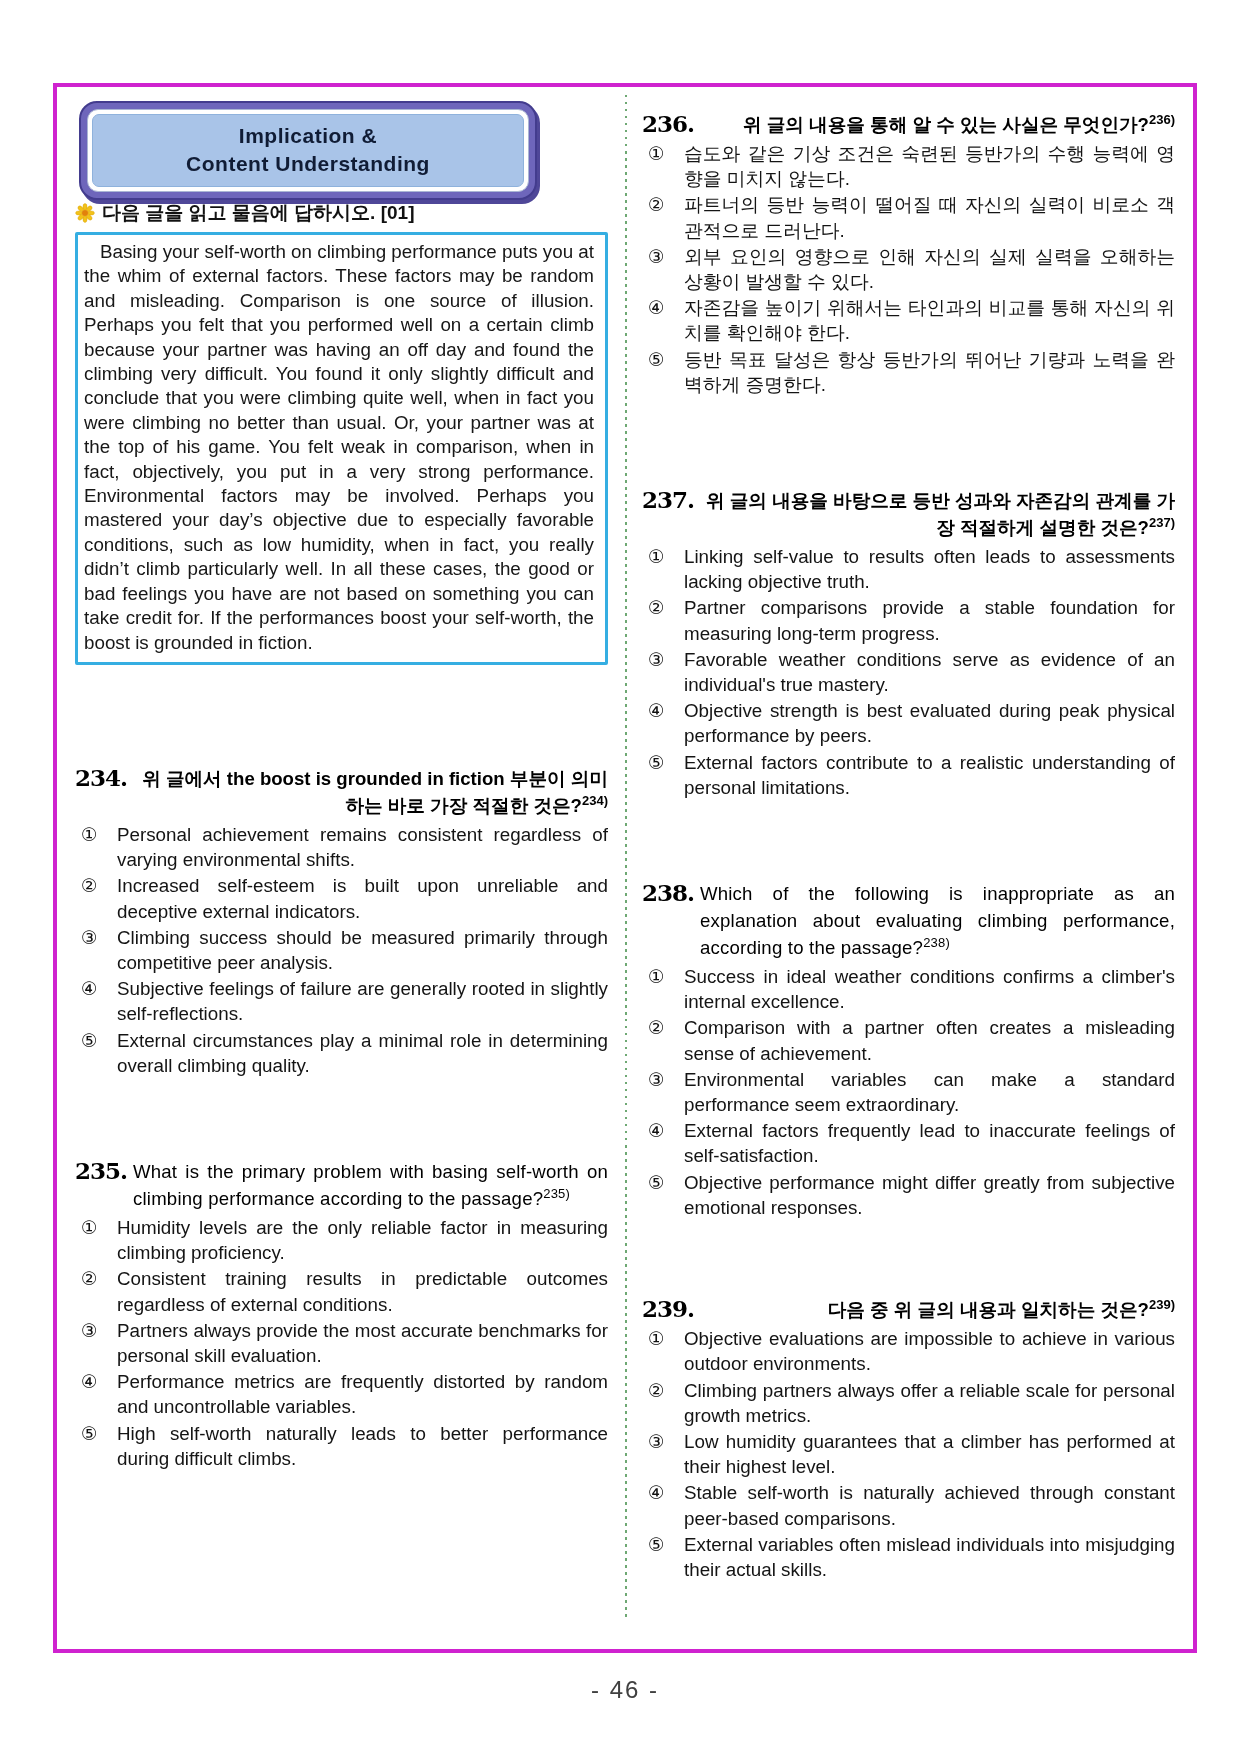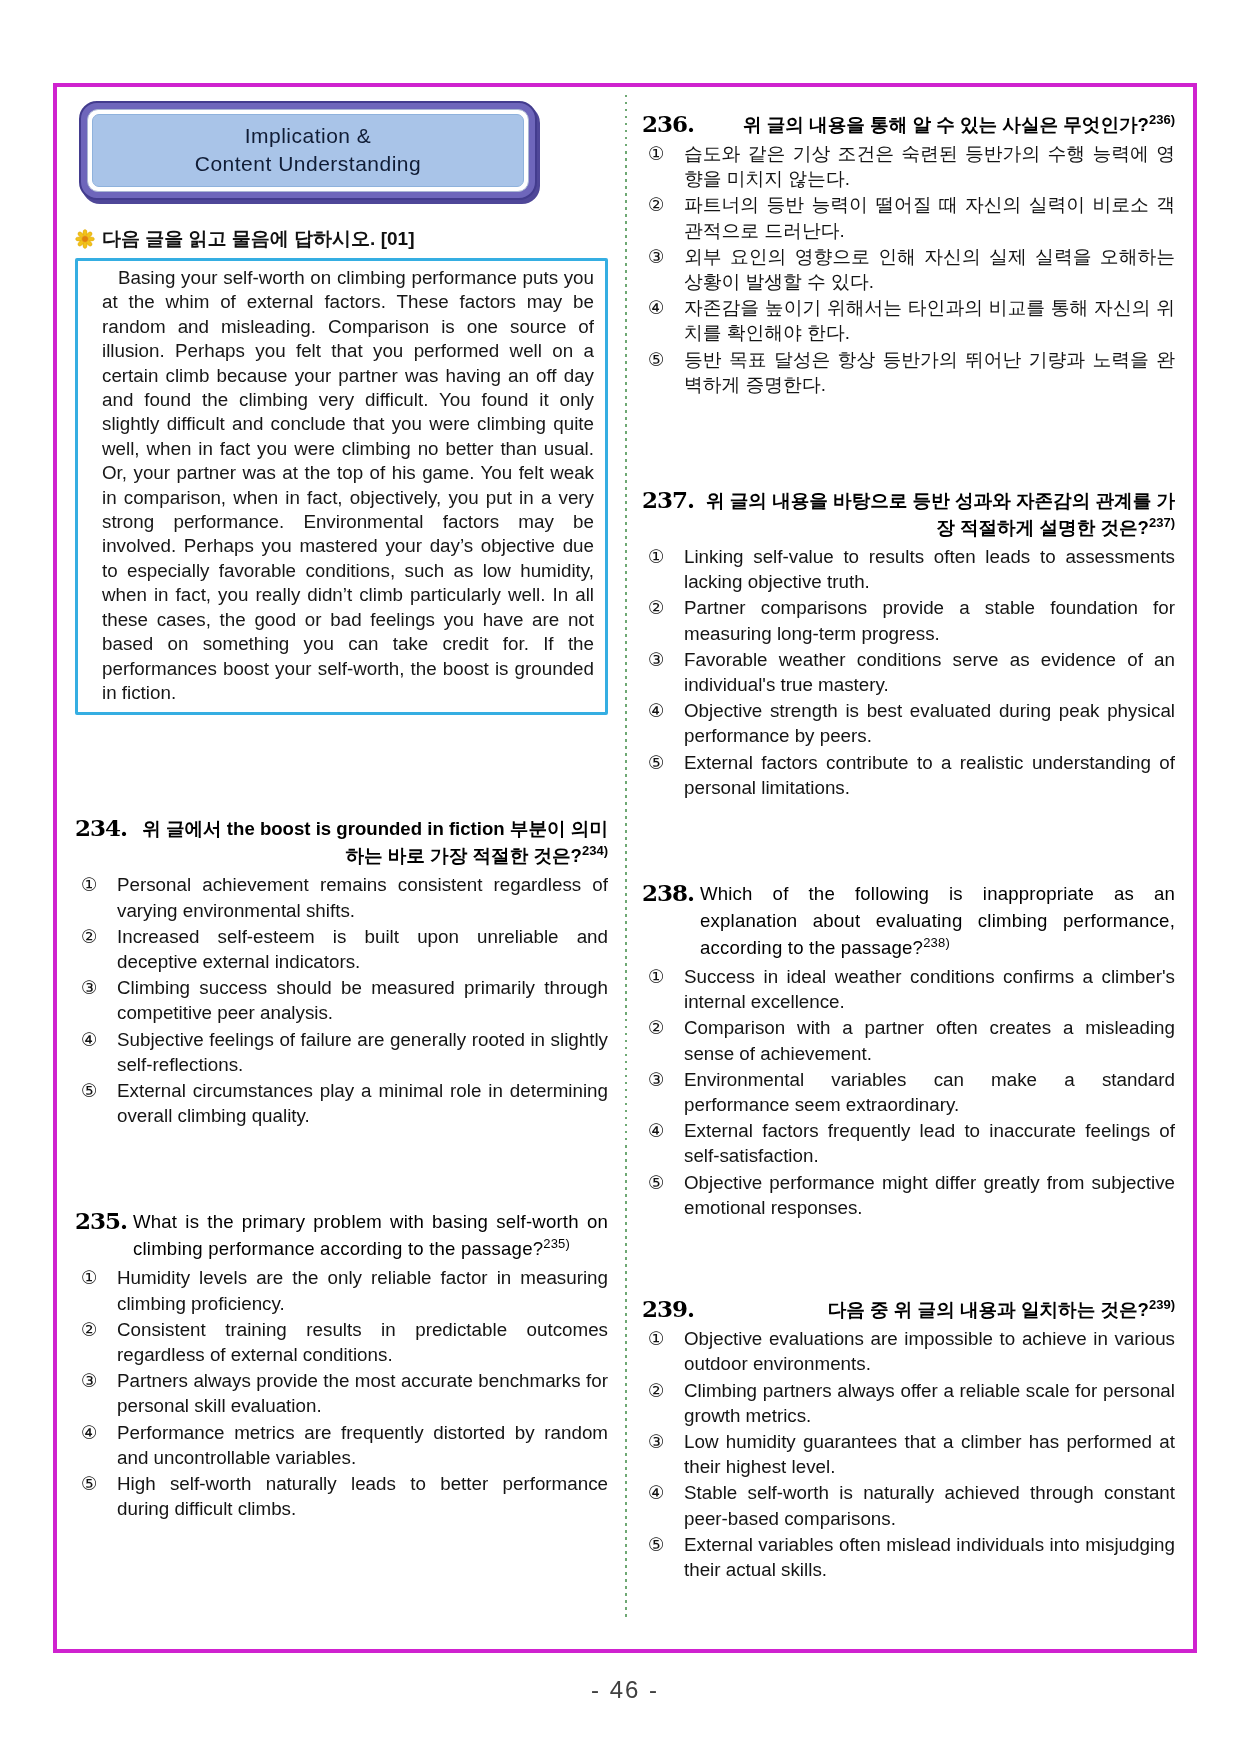--- a/index.html
+++ b/index.html
@@ -24,30 +24,30 @@
     margin-top:14px;margin-left:4px;width:442px;
     background:#6e66bb;border:2px solid #433c8e;border-radius:18px;padding:6px;
     box-shadow:3px 4px 0 #4f4798;
   }
   .title-mid{background:#ffffff;border:1px solid #aab6d4;border-radius:11px;padding:4px;}
   .title-inner{
     background:#a9c4e8;border:1px solid #8fb2dc;border-radius:7px;
     padding:7px 8px 8px 8px;text-align:center;
   }
   .title-inner div{
-    font-size:21px;line-height:28px;font-weight:400;color:#101c35;letter-spacing:.5px;
-  }
-  
-  .instruction{margin-top:26px;display:flex;align-items:center;gap:7px;}
+    font-size:21px;line-height:28px;font-weight:700;color:#101c35;letter-spacing:.5px;
+  }
+  
+  .instruction{display:flex;align-items:center;gap:7px;}
   .instruction .txt{font-size:19px;font-weight:700;color:#111;}
   .flower{flex:none;width:20px;height:20px;}
   
   .passage-box{
     margin-top:6px;border:3px solid #35aee2;border-radius:2px;
-    padding:5px 11px 7px 24px;background:#fff;
+    padding:5px 11px 7px 6px;background:#fff;
   }
   .passage-box p{
     margin:0;font-size:18.8px;line-height:24.4px;text-align:justify;text-indent:16px;
     color:#171717;
   }
   
   .question{margin-top:0;}
   .q-head{display:flex;align-items:flex-start;}
   .q-num{
     flex:none;width:58px;font-family:"DejaVu Serif","Liberation Serif",serif;

